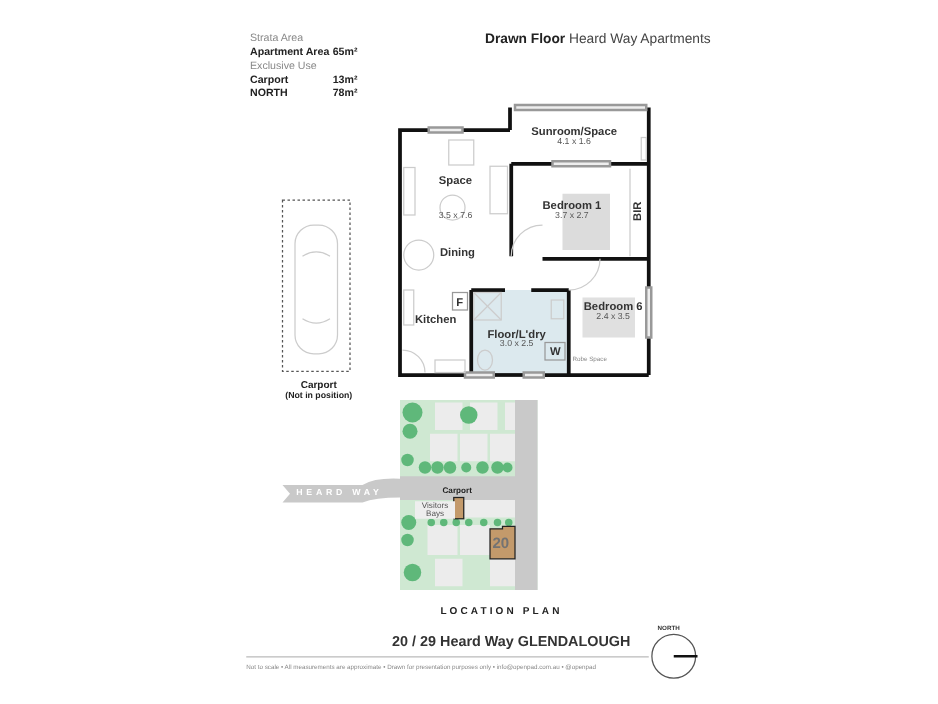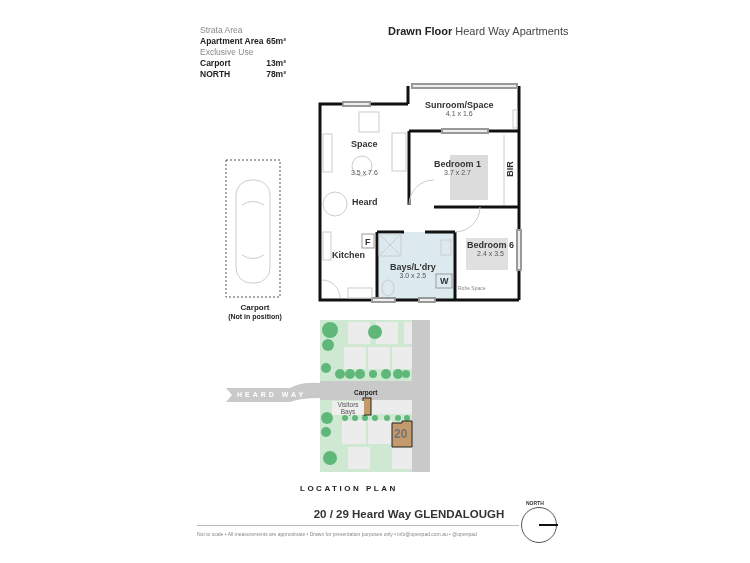--- a/index.html
+++ b/index.html
@@ -9,21 +9,21 @@
   .areas .row{display:flex;width:86px;justify-content:space-between;}
   .areas .lbl-light{color:#888;}
   .areas .lbl-bold{color:#222;font-weight:bold;}
   .title{left:388px;top:25px;font-size:11px;}
   .title b{font-weight:bold;}
   .title span.light{color:#444;}
   .room{position:absolute;text-align:center;font-size:9px;color:#333;font-weight:bold;white-space:nowrap;}
   .room .dim{display:block;font-weight:normal;font-size:7px;color:#555;}
   .carport-label{left:220px;top:303px;width:70px;text-align:center;font-size:8px;color:#222;font-weight:bold;line-height:9px;}
   .carport-label .sub{font-weight:bold;font-size:7px;}
-  .loc-title{left:300px;top:484px;width:150px;text-align:left;font-size:8px;letter-spacing:2.5px;font-weight:bold;color:#222;}
+  .loc-title{left:300px;top:484px;width:150px;text-align:right;font-size:8px;letter-spacing:2.5px;font-weight:bold;color:#222;}
   .address{left:300px;top:508px;width:218px;text-align:center;font-size:11.5px;font-weight:bold;color:#333;}
   .hr{left:197px;top:525px;width:322px;height:1px;background:#bbb;}
   .footer{left:197px;top:531px;font-size:5px;color:#888;white-space:nowrap;}
   .north-lbl{left:526px;top:500px;font-size:5px;font-weight:bold;color:#333;}
   .compass{left:521px;top:507px;width:34px;height:34px;border:1px solid #555;border-radius:50%;}
   .compass .needle{position:absolute;left:17px;top:16px;width:19px;height:2px;background:#111;}
 </style>
 </head>
 <body>
 
@@ -159,26 +159,26 @@
     <rect x="363" y="398" width="8" height="17" fill="#c39a6b" stroke="#222" stroke-width="1"></rect>
     <path d="M392,423 L402,423 L402,421 L412,421 L412,447 L392,447 Z" fill="#c39a6b" stroke="#222" stroke-width="1"></path>
   </g>
 </svg>
 
 <div class="room" style="left:425px;top:100px;"><span>Sunroom/Space</span><span class="dim">4.1 x 1.6</span></div>
 <div class="room" style="left:351px;top:139px;"><span>Space</span></div>
 <div class="room" style="left:351px;top:169px;">
     <span class="dim">3.5 x 7.6</span>
   </div>
-<div class="room" style="left:352px;top:197px;"><span>Heard</span></div>
+<div class="room" style="left:352px;top:197px;"><span>Dining</span></div>
 <div class="room" style="left:434px;top:159px;"><span>Bedroom 1</span><span class="dim">3.7 x 2.7</span></div>
 <div class="room" style="left:502px;top:164px;transform:rotate(-90deg);"><span>BIR</span></div>
 <div class="room" style="left:332px;top:250px;"><span>Kitchen</span></div>
 <div class="room" style="left:365px;top:237px;"><span>F</span></div>
-<div class="room" style="left:390px;top:262px;"><span>Bays/L'dry</span><span class="dim">3.0 x 2.5</span></div>
+<div class="room" style="left:390px;top:262px;"><span>Floor/L'dry</span><span class="dim">3.0 x 2.5</span></div>
 <div class="room" style="left:440px;top:276px;"><span>W</span></div>
 <div class="room" style="left:467px;top:240px;"><span>Bedroom 6</span><span class="dim">2.4 x 3.5</span></div>
 <div class="room" style="left:458px;top:285px;font-size:5px;font-weight:normal;color:#888;"><span>Robe Space</span></div>
 
 <div class="abs carport-label">
   <div>Carport</div>
   <div class="sub">(Not in position)</div>
 </div>
 
 <div class="abs" style="left:237px;top:391px;font-size:7px;letter-spacing:3px;color:#fff;font-weight:bold;">HEARD WAY</div>

